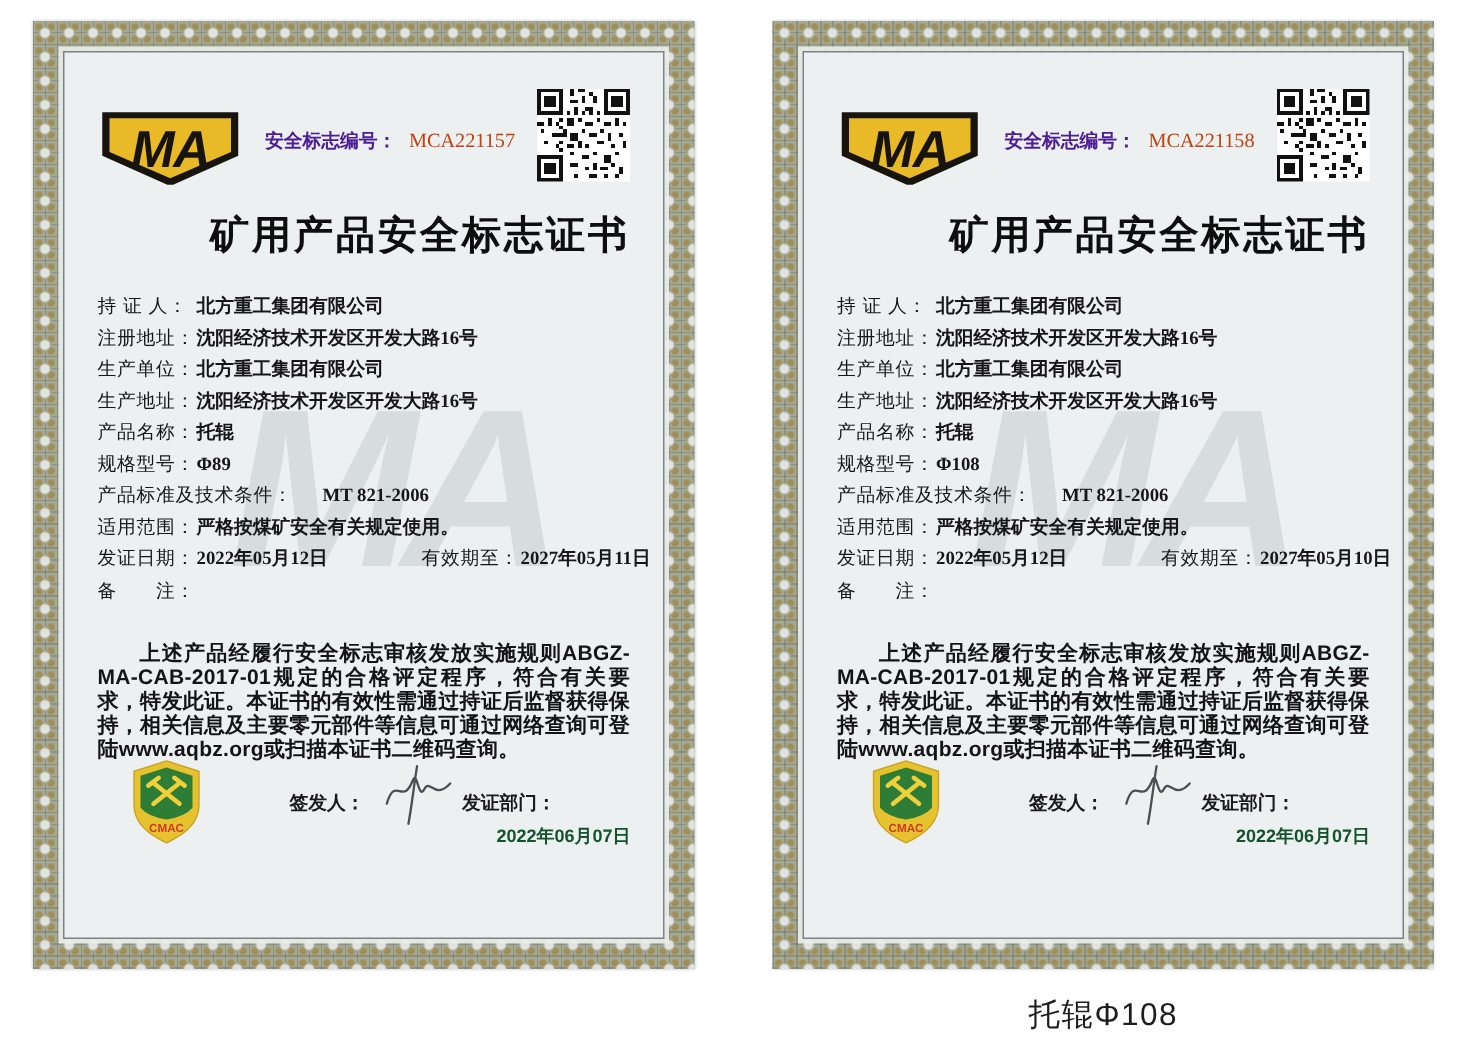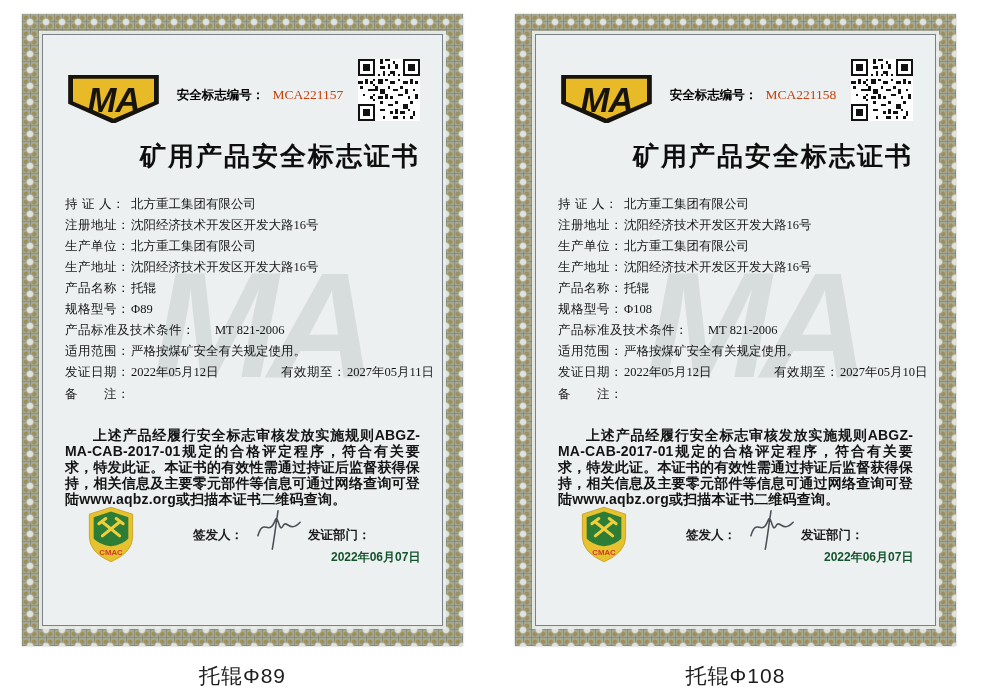--- a/index.html
+++ b/index.html
@@ -26,31 +26,31 @@
         padding:24px 22px 0;}
 
   .watermark{position:absolute;top:215px;left:50%;transform:translateX(-42%);
         font-size:150px;line-height:1;font-weight:bold;font-style:italic;
         letter-spacing:-10px;color:rgba(188,197,198,0.45);z-index:0;
         font-family:"Liberation Sans", sans-serif;pointer-events:none;}
 
   .cert-header{position:relative;z-index:1;display:flex;justify-content:space-between;align-items:flex-start;height:66px;}
   .ma-logo{margin-top:13px;flex:0 0 auto;}
   .serial-line{margin-top:26px;white-space:nowrap;}
-  .serial-label{font-weight:bold;font-size:12.5px;color:#000000;}
+  .serial-label{font-weight:bold;font-size:12.5px;color:#4c1d95;}
   .serial-value{font-family:"Liberation Serif", serif;font-size:13.5px;color:#c2410c;margin-left:4px;}
   .qr{flex:0 0 auto;}
 
   .cert-title{position:relative;z-index:1;text-align:right;font-size:26px;font-weight:bold;
         color:#0e0e0e;letter-spacing:2px;margin-top:14px;}
 
   .fields{position:relative;z-index:1;margin-top:24px;font-size:12.5px;color:#161616;}
   .field-row{display:flex;line-height:13px;margin-bottom:8px;}
   .flabel{font-weight:normal;min-width:66px;white-space:nowrap;letter-spacing:0.5px;}
-  .fvalue{font-weight:normal;font-family:"Liberation Serif", serif;white-space:nowrap;}
+  .fvalue{font-weight:bold;font-family:"Liberation Serif", serif;white-space:nowrap;}
   .field-row.long .flabel{min-width:0;}
   .field-row.long .fvalue{margin-left:20px;}
   .dates-row{margin-top:4px;}
   .dates-row .issue-value{min-width:150px;}
   .remark-row{margin-top:9px;}
 
   .statement{position:relative;z-index:1;margin-top:26px;font-size:14px;font-weight:bold;
         line-height:16px;color:#141414;text-align:justify;text-indent:2em;letter-spacing:0.2px;}
 
   .cert-footer{position:absolute;left:0;right:0;top:470px;height:110px;z-index:1;}
@@ -225,21 +225,20 @@
         <span class="signature">
           <svg width="62" height="48" viewBox="0 0 60 50">
             <path d="M8,32 C14,12 19,34 26,16 C29,8 30,30 34,22 C38,14 41,30 52,18 M29,6 C27,18 25,36 23,46" stroke="#4a4f55" fill="none" stroke-width="1.6" stroke-linecap="round"></path>
           </svg>
         </span>
         <span class="dept-label">发证部门：</span>
         <span class="footer-date">2022年06月07日</span>
       </div>
     </div>
   </div>
-  <div class="caption">托辊Φ89</div>
 </div>
 
 <div class="cert-wrap right">
   <div class="cert">
     <div class="cert-inner">
       <div class="watermark">MA</div>
 
       <div class="cert-header">
         <span class="ma-logo">
           <svg width="97" height="54" viewBox="0 0 100 56">

